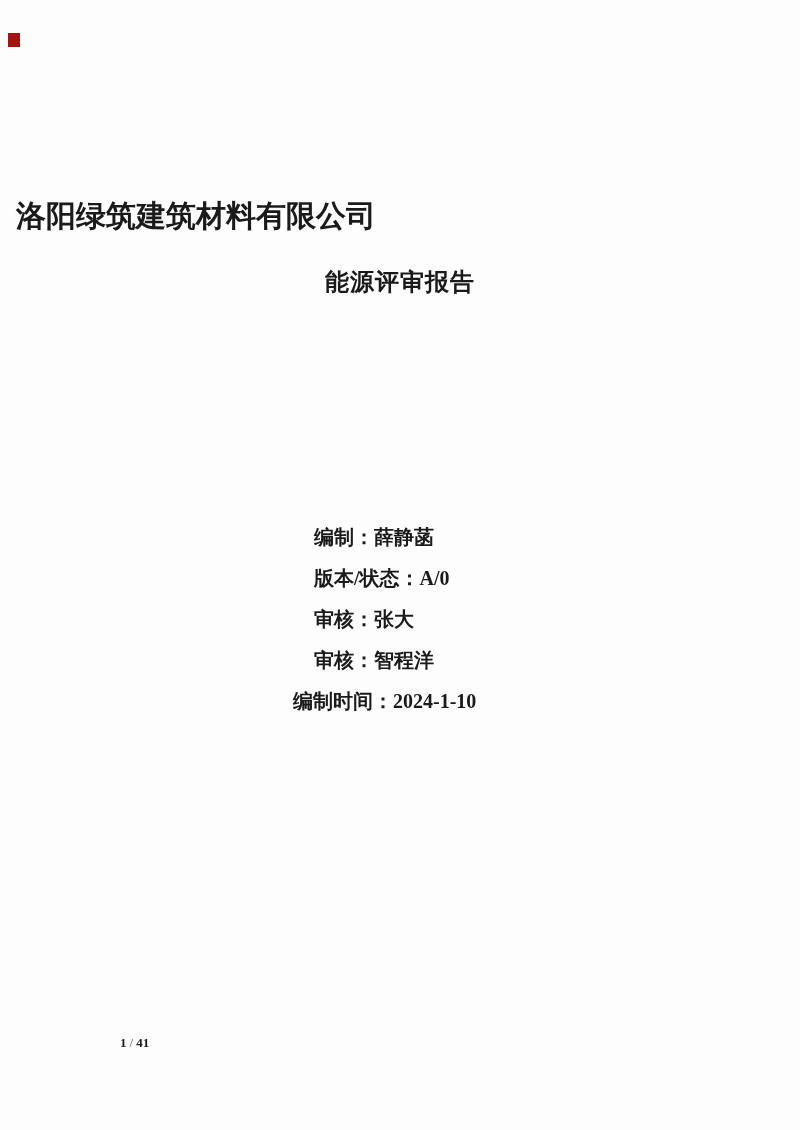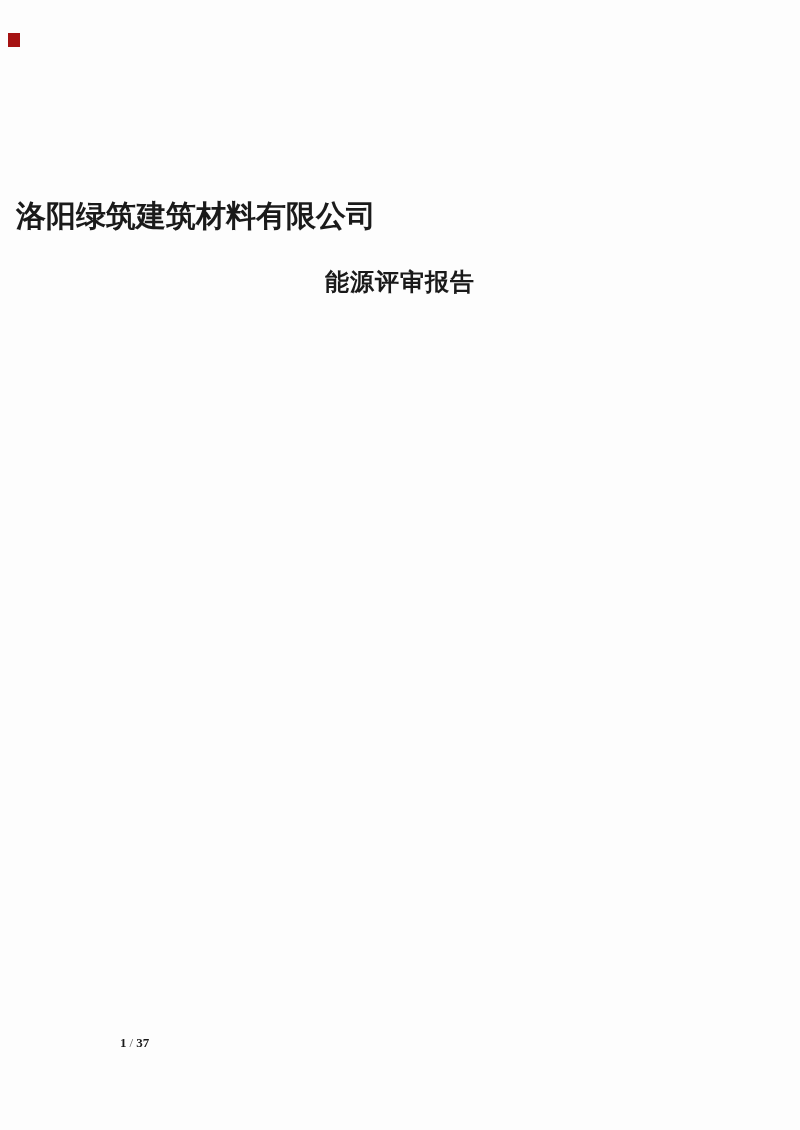--- a/index.html
+++ b/index.html
@@ -81,18 +81,25 @@
 <body>
 
 <div class="page">
 
   <div class="red-marker" style="background-color: rgb(165, 18, 18);"></div>
 
   <h1 class="company-title">洛阳绿筑建筑材料有限公司</h1>
 
   <h2 class="report-title">能源评审报告</h2>
 
+  <div class="info-block">
+    <p class="info-line">编制：薛静菡</p>
+    <p class="info-line">版本/状态：A/0</p>
+    <p class="info-line">审核：张大</p>
+    <p class="info-line">审核：智程洋</p>
+    <p class="info-line offset-left">编制时间：2024-1-10</p>
+  </div>
 
   <div class="footer">
-    <span>1</span><span class="sep">/</span><span>37</span>
+    <span>1</span><span class="sep">/</span><span>41</span>
   </div>
 
 </div>
 
 </body></html>

